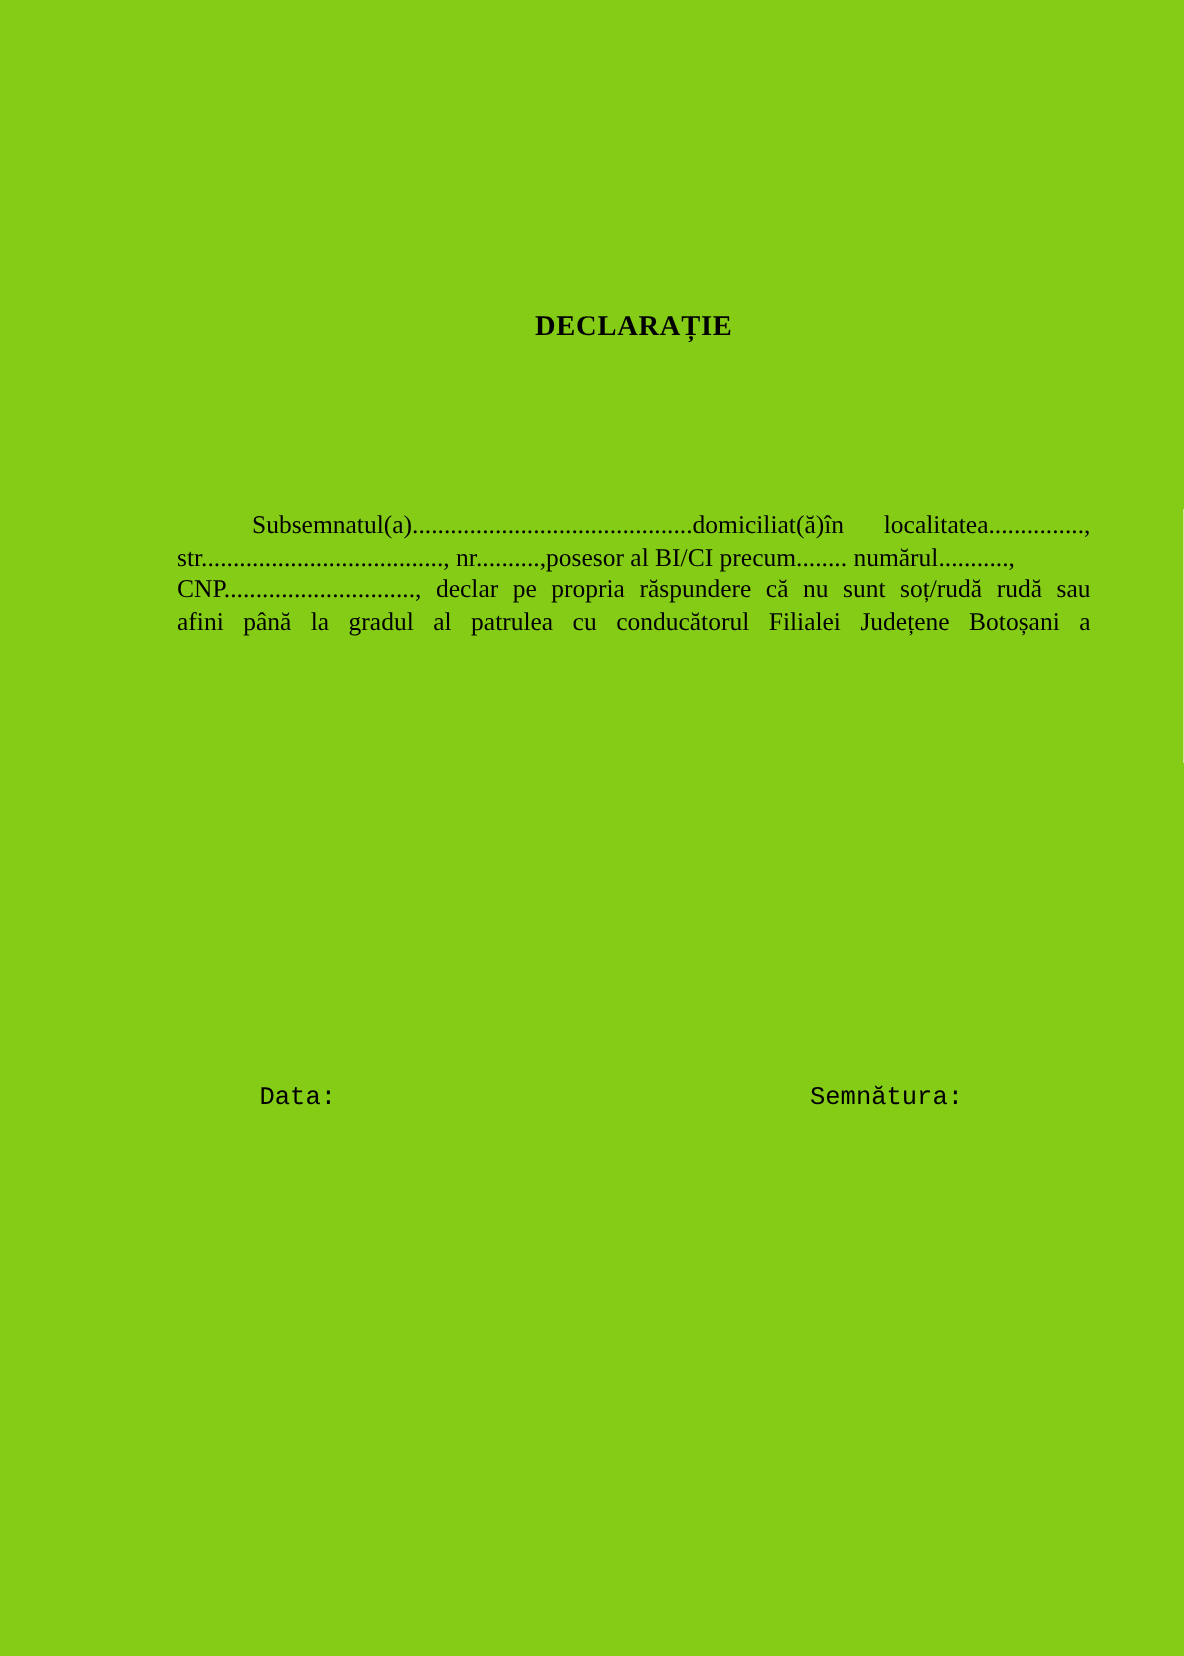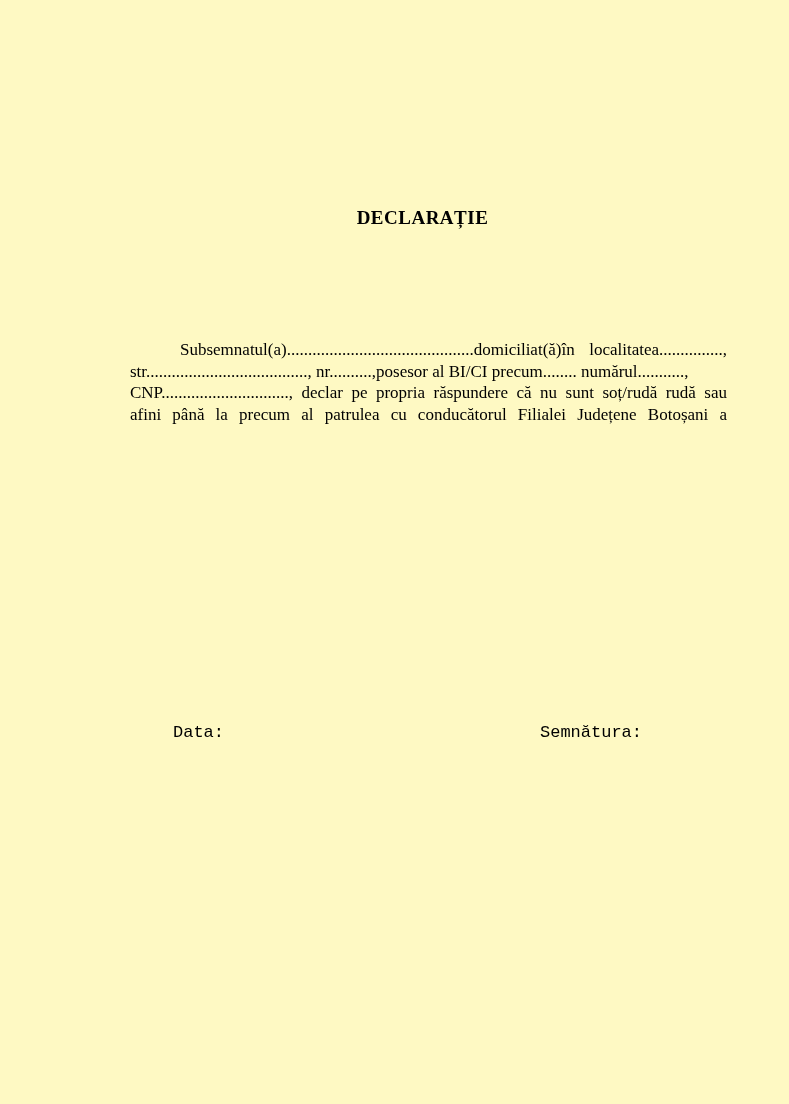--- a/index.html
+++ b/index.html
@@ -4,21 +4,21 @@
 <style>
   html, body {
     margin: 0;
     padding: 0;
     background: #ffffff;
   }
   .page {
     position: relative;
     width: 789px;
     height: 1104px;
-    background: #fef9c3;
+    background: #84cc16;
     color: #000000;
     font-family: "Liberation Serif", "DejaVu Serif", serif;
     overflow: hidden;
   }
   .doc-title {
     position: absolute;
     left: 118px;
     top: 206px;
     width: 609px;
     text-align: center;
@@ -32,21 +32,20 @@
     left: 118px;
     top: 339px;
     width: 609px;
     font-size: 17px;
   }
   .doc-line {
     line-height: 21.5px;
     white-space: normal;
     overflow: hidden;
     height: 21.5px;
-    margin-left: 12px;
   }
   .doc-line.justify {
     text-align: justify;
     text-align-last: justify;
   }
   .doc-line.indent {
     text-indent: 50px;
   }
   .doc-footer {
     position: absolute;
@@ -74,21 +73,21 @@
 <body>
 
 <div class="page">
 
   <div class="doc-title">DECLARAȚIE</div>
 
   <div class="doc-paragraph">
     <div class="doc-line justify indent">Subsemnatul(a)............................................domiciliat(ă)în localitatea...............,</div>
     <div class="doc-line">str......................................, nr..........,posesor al BI/CI precum........ numărul...........,</div>
     <div class="doc-line justify">CNP.............................., declar pe propria răspundere că nu sunt soț/rudă rudă sau</div>
-    <div class="doc-line justify">afini până la precum al patrulea  cu conducătorul Filialei Județene Botoșani a</div>
+    <div class="doc-line justify">afini până la gradul al patrulea  cu conducătorul Filialei Județene Botoșani a</div>
   </div>
 
   <div class="doc-footer">
     <span class="footer-date">Data:</span>
     <span class="footer-signature">Semnătura:</span>
   </div>
 
 </div>
 
 </body></html>

